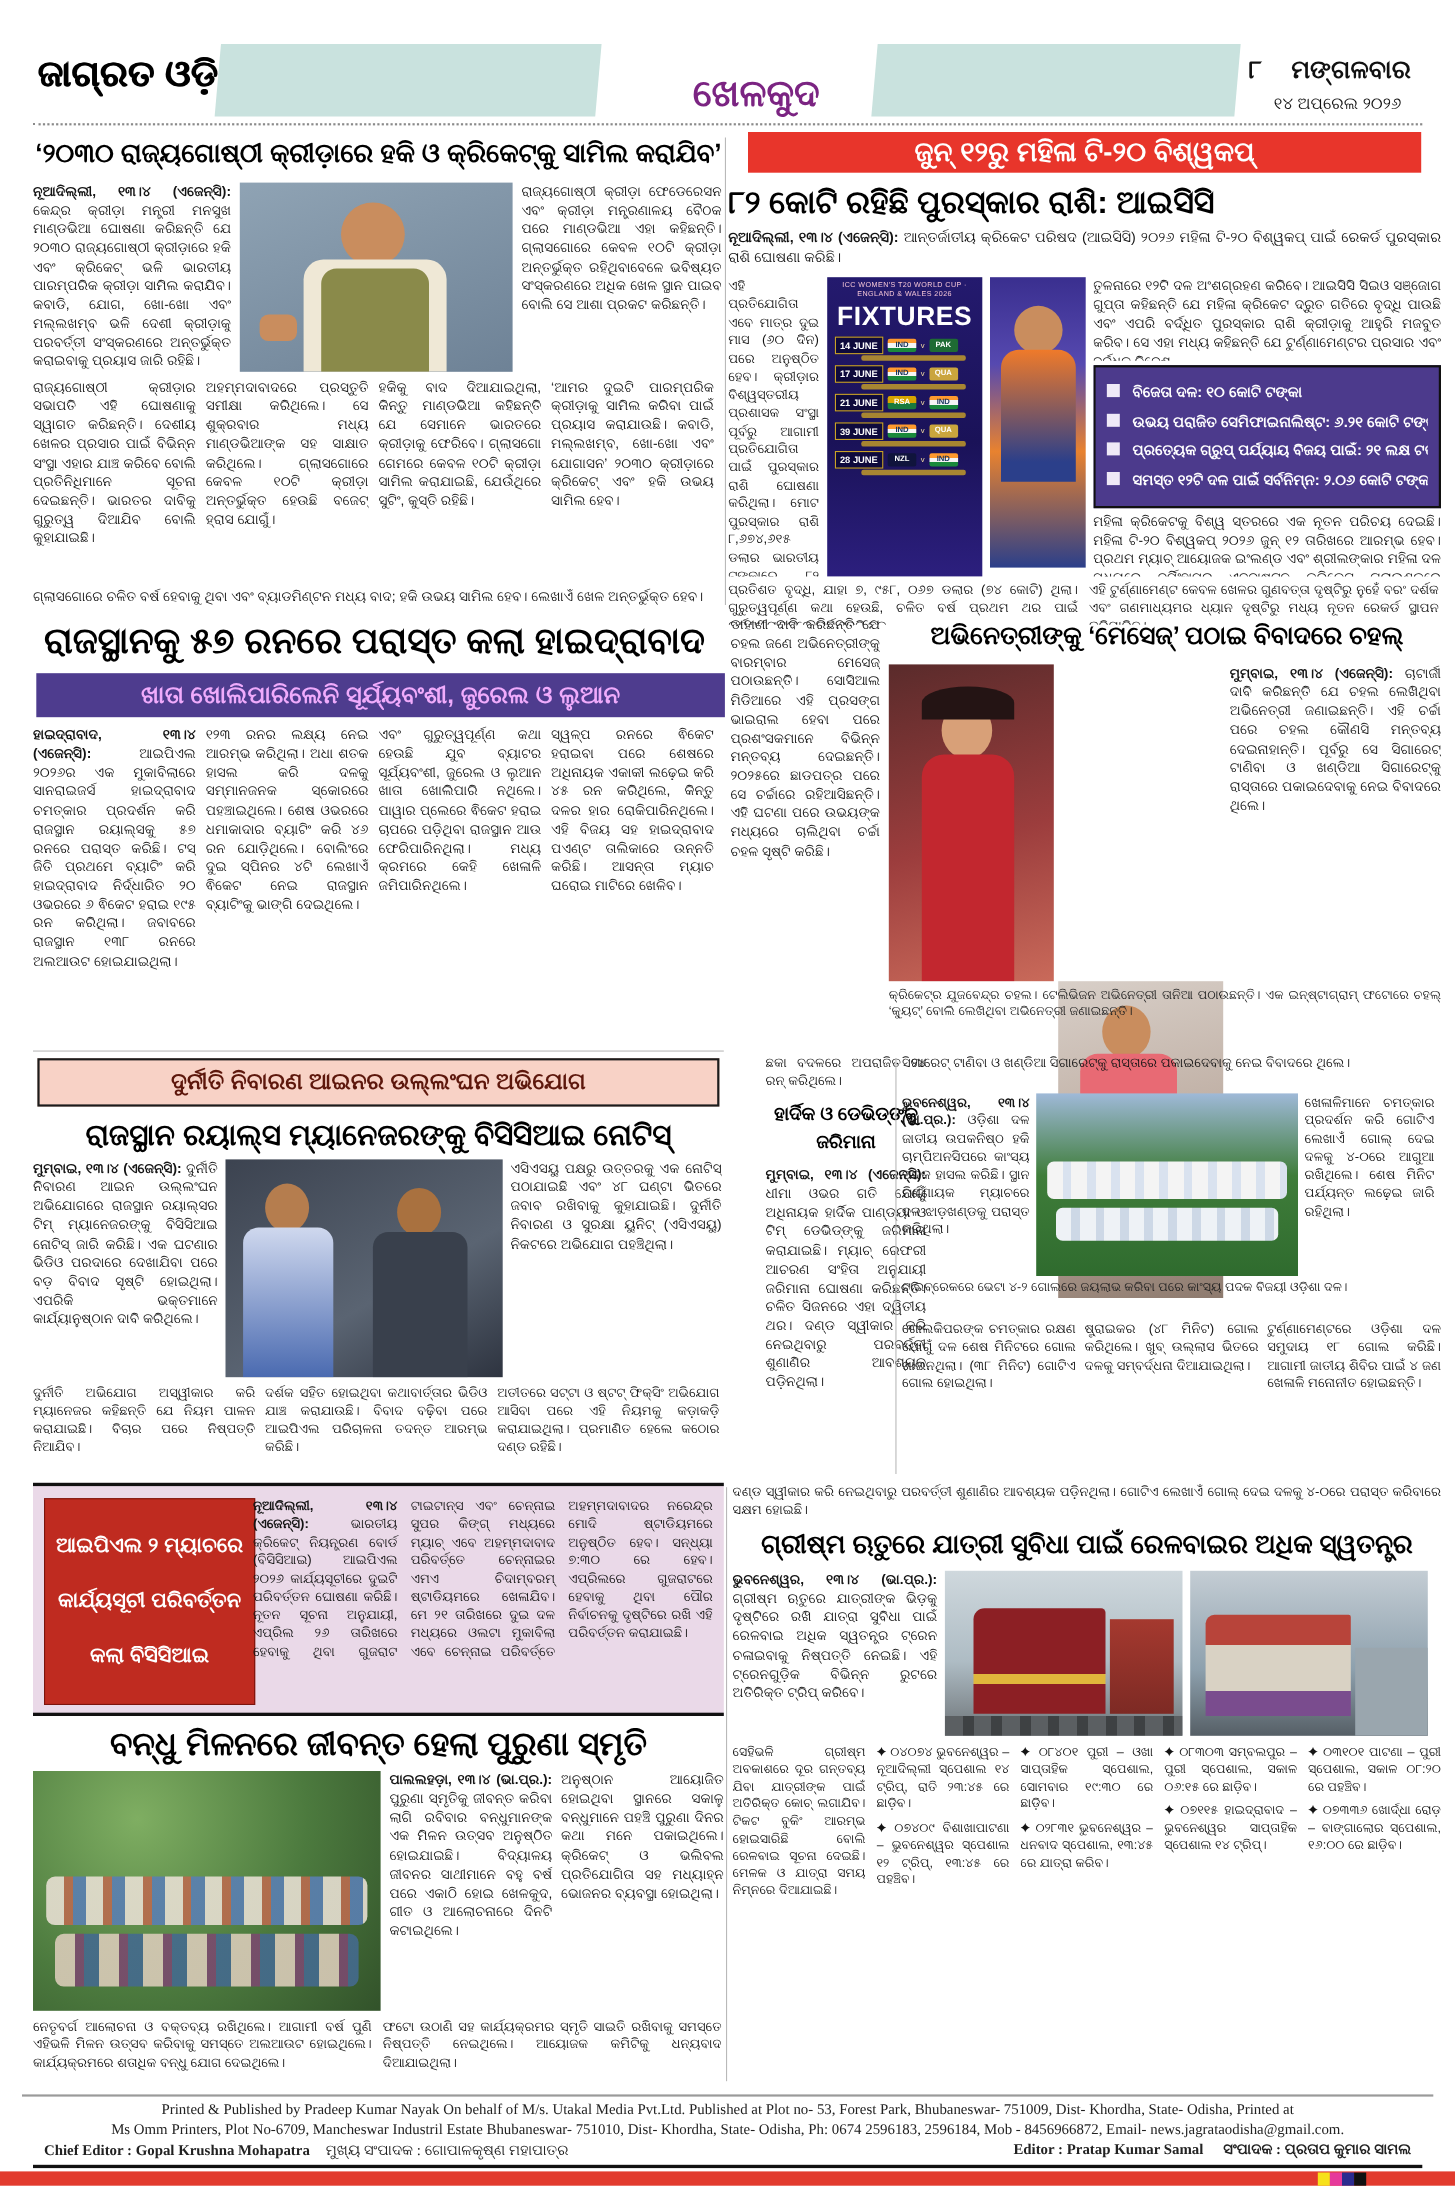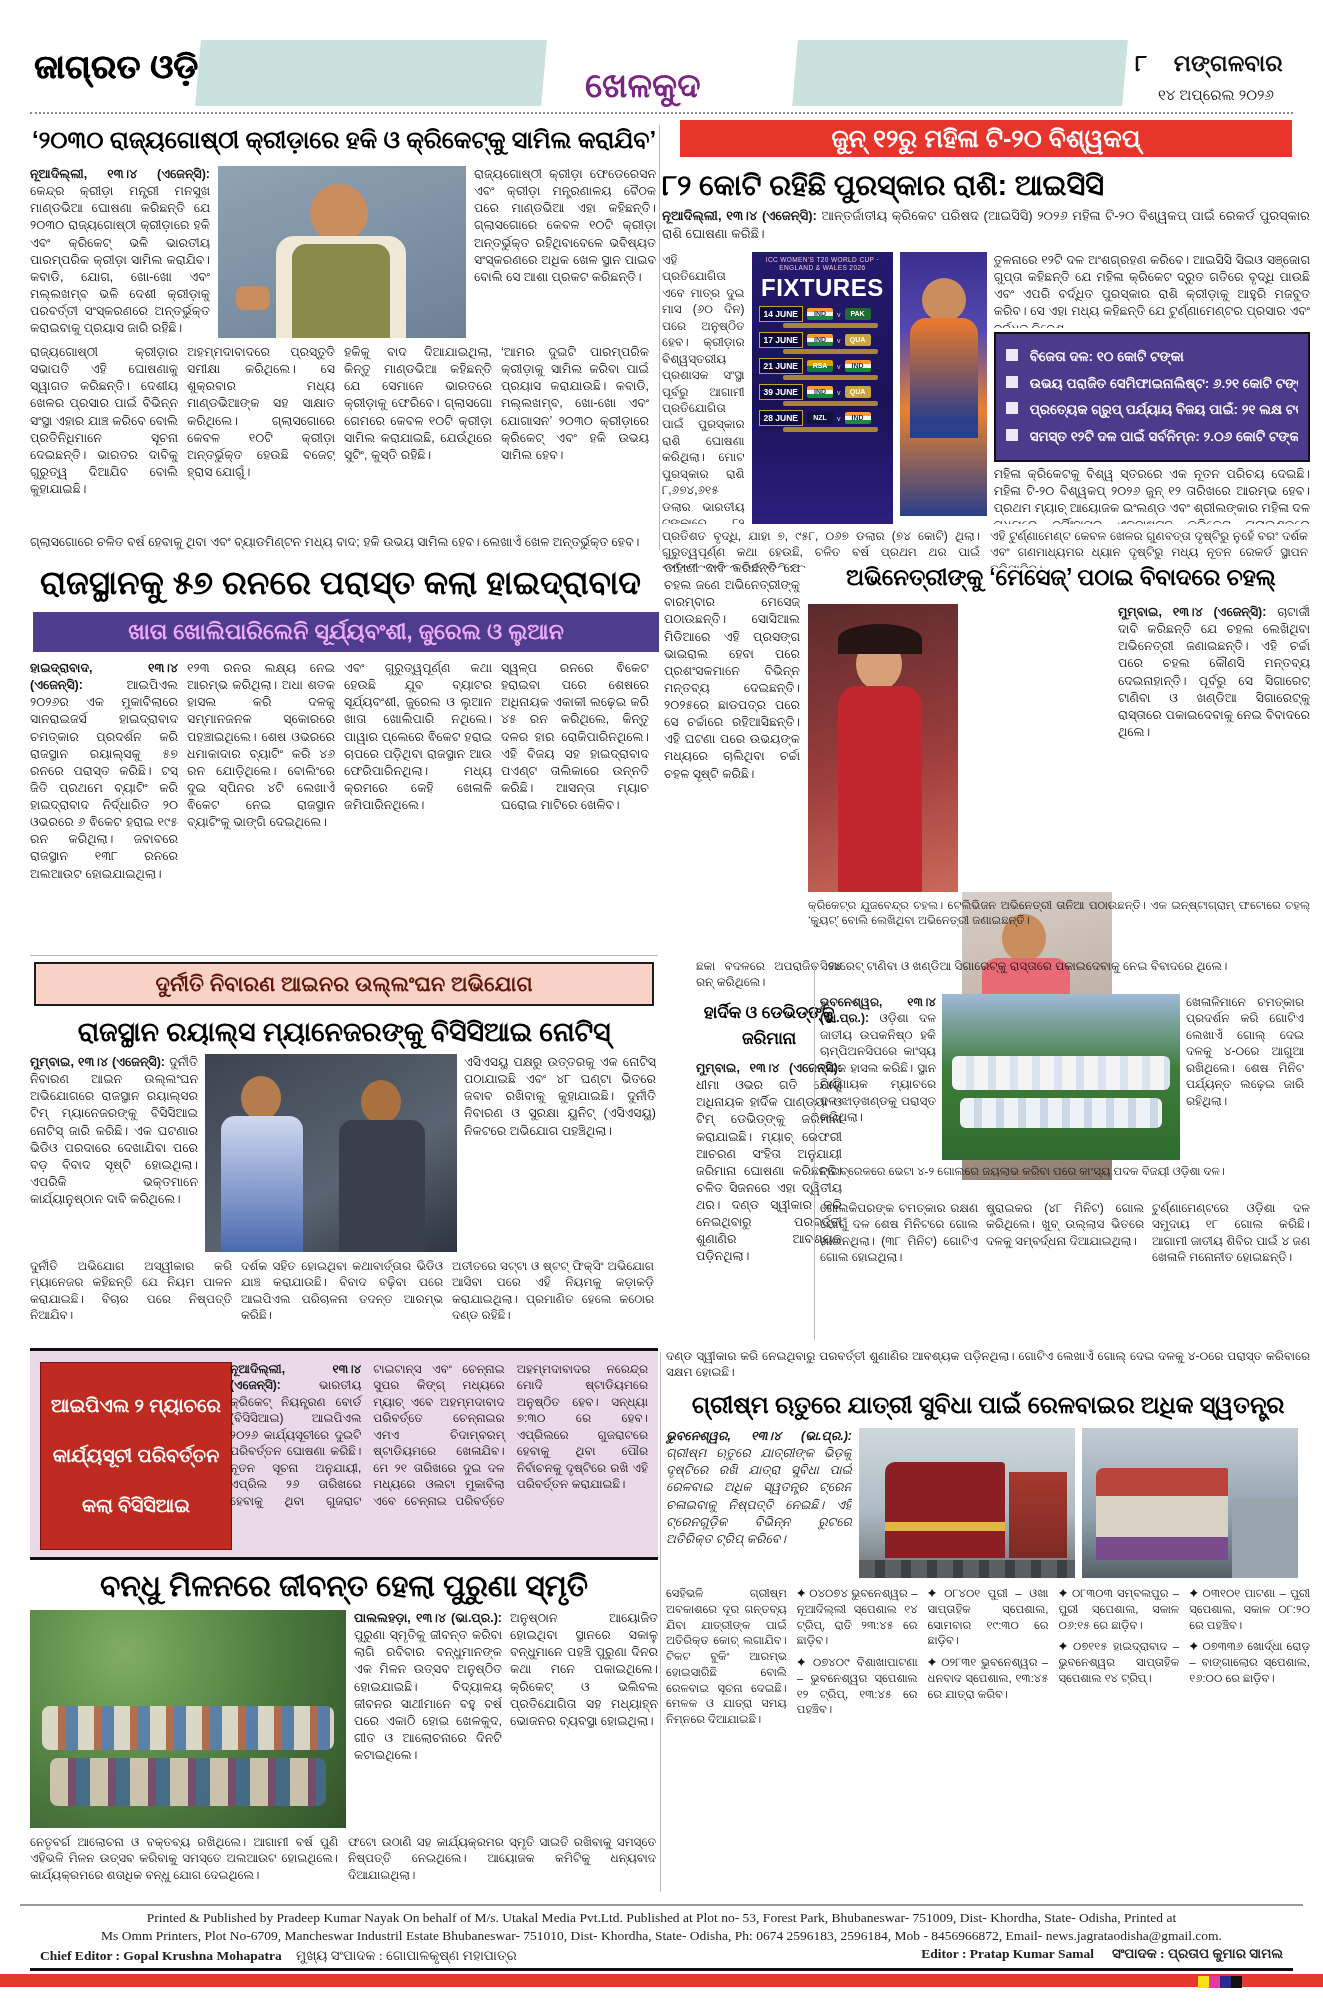--- a/index.html
+++ b/index.html
@@ -51,21 +51,21 @@
   .cap{font-size:11.5px;line-height:1.3;text-align:justify;overflow:hidden;color:#222;}
   .flex{display:flex;}
 </style>
 </head>
 <body>
 
 <div id="page">
 
   <div class="abs masthead" style="left:34px;top:48px;">ଜାଗ୍ରତ ଓଡ଼ିଶା</div>
   <div class="abs teal" style="left:198px;top:40px;width:346px;height:66px;"></div>
-  <div class="abs section-title" style="left:585px;top:66px;width:205px;text-align:left;">ଖେଳକୁଦ</div>
+  <div class="abs section-title" style="left:585px;top:66px;width:205px;text-align:center;">ଖେଳକୁଦ</div>
   <div class="abs teal" style="left:795px;top:40px;width:330px;height:66px;"></div>
   <div class="abs" style="left:1135px;top:50px;font-size:23px;font-weight:bold;">
     <span>୮</span>
     <span style="display:inline-block;width:14px;"></span>
     <span>ମଙ୍ଗଳବାର</span>
   </div>
   <div class="abs" style="left:1158px;top:86px;font-size:15px;">୧୪ ଅପ୍ରେଲ ୨୦୨୬</div>
   <div class="abs dotted" style="left:30px;top:112px;width:1263px;height:0;"></div>
 
   <div class="abs" style="left:30px;top:118px;width:628px;height:438px;">
@@ -298,21 +298,21 @@
       <div class="col" style="width:308px;height:56px;font-size:12px;">ଫଟୋ ଉଠାଣି ସହ କାର୍ଯ୍ୟକ୍ରମର ସ୍ମୃତି ସାଇତି ରଖିବାକୁ ସମସ୍ତେ ନିଷ୍ପତ୍ତି ନେଇଥିଲେ। ଆୟୋଜକ କମିଟିକୁ ଧନ୍ୟବାଦ ଦିଆଯାଇଥିଲା।</div>
     </div>
   </div>
 
   <div class="abs hair-v" style="left:660px;top:1352px;height:540px;"></div>
 
   <div class="abs" style="left:666px;top:1348px;width:644px;height:548px;">
     <div class="col" style="height:34px;font-size:12px;">ଦଣ୍ଡ ସ୍ୱୀକାର କରି ନେଇଥିବାରୁ ପରବର୍ତ୍ତୀ ଶୁଣାଣିର ଆବଶ୍ୟକ ପଡ଼ିନଥିଲା। ଗୋଟିଏ ଲେଖାଏଁ ଗୋଲ୍ ଦେଇ ଦଳକୁ ୪-୦ରେ ପରାସ୍ତ କରିବାରେ ସକ୍ଷମ ହୋଇଛି।</div>
     <div class="hl center" style="font-size:24px;height:44px;line-height:46px;">ଗ୍ରୀଷ୍ମ ଋତୁରେ ଯାତ୍ରୀ ସୁବିଧା ପାଇଁ ରେଳବାଇର ଅଧିକ ସ୍ୱତନ୍ତ୍ର ଟ୍ରେନ</div>
     <div class="flex" style="gap:7px;height:150px;margin-top:2px;">
-      <div class="col" style="width:186px;height:150px;font-style:italic;">
+      <div class="col" style="width:186px;height:150px;">
         <span class="dl">ଭୁବନେଶ୍ୱର, ୧୩।୪ (ଭା.ପ୍ର.):</span>
         <span>ଗ୍ରୀଷ୍ମ ଋତୁରେ ଯାତ୍ରୀଙ୍କ ଭିଡ଼କୁ ଦୃଷ୍ଟିରେ ରଖି ଯାତ୍ରା ସୁବିଧା ପାଇଁ ରେଳବାଇ ଅଧିକ ସ୍ୱତନ୍ତ୍ର ଟ୍ରେନ ଚଳାଇବାକୁ ନିଷ୍ପତ୍ତି ନେଇଛି। ଏହି ଟ୍ରେନଗୁଡ଼ିକ ବିଭିନ୍ନ ରୁଟରେ ଅତିରିକ୍ତ ଟ୍ରିପ୍ କରିବେ।</span>
       </div>
       <div class="ph" style="width:216px;height:150px;background:linear-gradient(180deg,#cfd8dd 0%,#aebcc4 55%,#6d7377 100%);">
         <div class="abs" style="left:26px;top:34px;width:120px;height:96px;background:linear-gradient(180deg,#8c1f24 0 62%,#e0b63c 62% 72%,#8c1f24 72% 100%);border-radius:10px 4px 0 0;"></div>
         <div class="abs" style="left:150px;top:44px;width:58px;height:86px;background:linear-gradient(180deg,#a5392f,#7d2a24);"></div>
         <div class="abs" style="left:0;top:132px;width:216px;height:18px;background:repeating-linear-gradient(90deg,#5b5f62 0 16px,#3e4143 16px 26px);"></div>
       </div>
       <div class="ph" style="width:216px;height:150px;background:linear-gradient(180deg,#c4cdd4 0%,#8da0ad 60%,#565f66 100%);">
         <div class="abs" style="left:14px;top:40px;width:132px;height:92px;background:linear-gradient(180deg,#b8443a 0 30%,#d9d2c4 30% 75%,#7a4c8e 75% 100%);border-radius:8px 2px 0 0;"></div>

